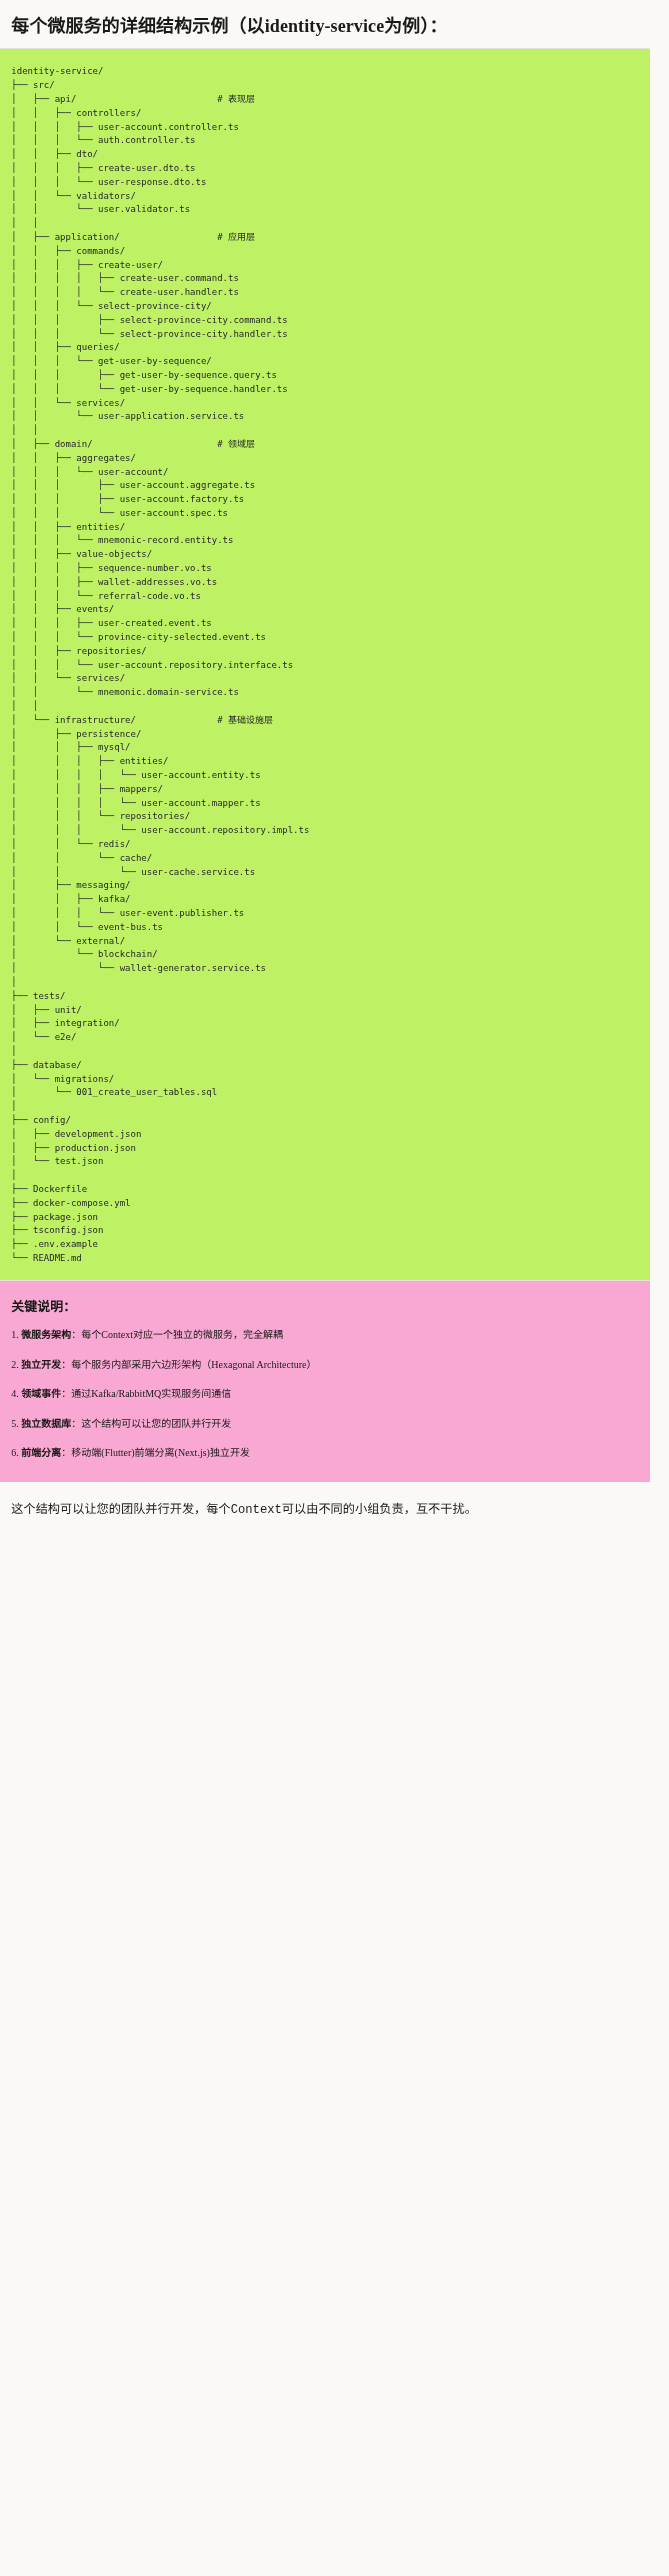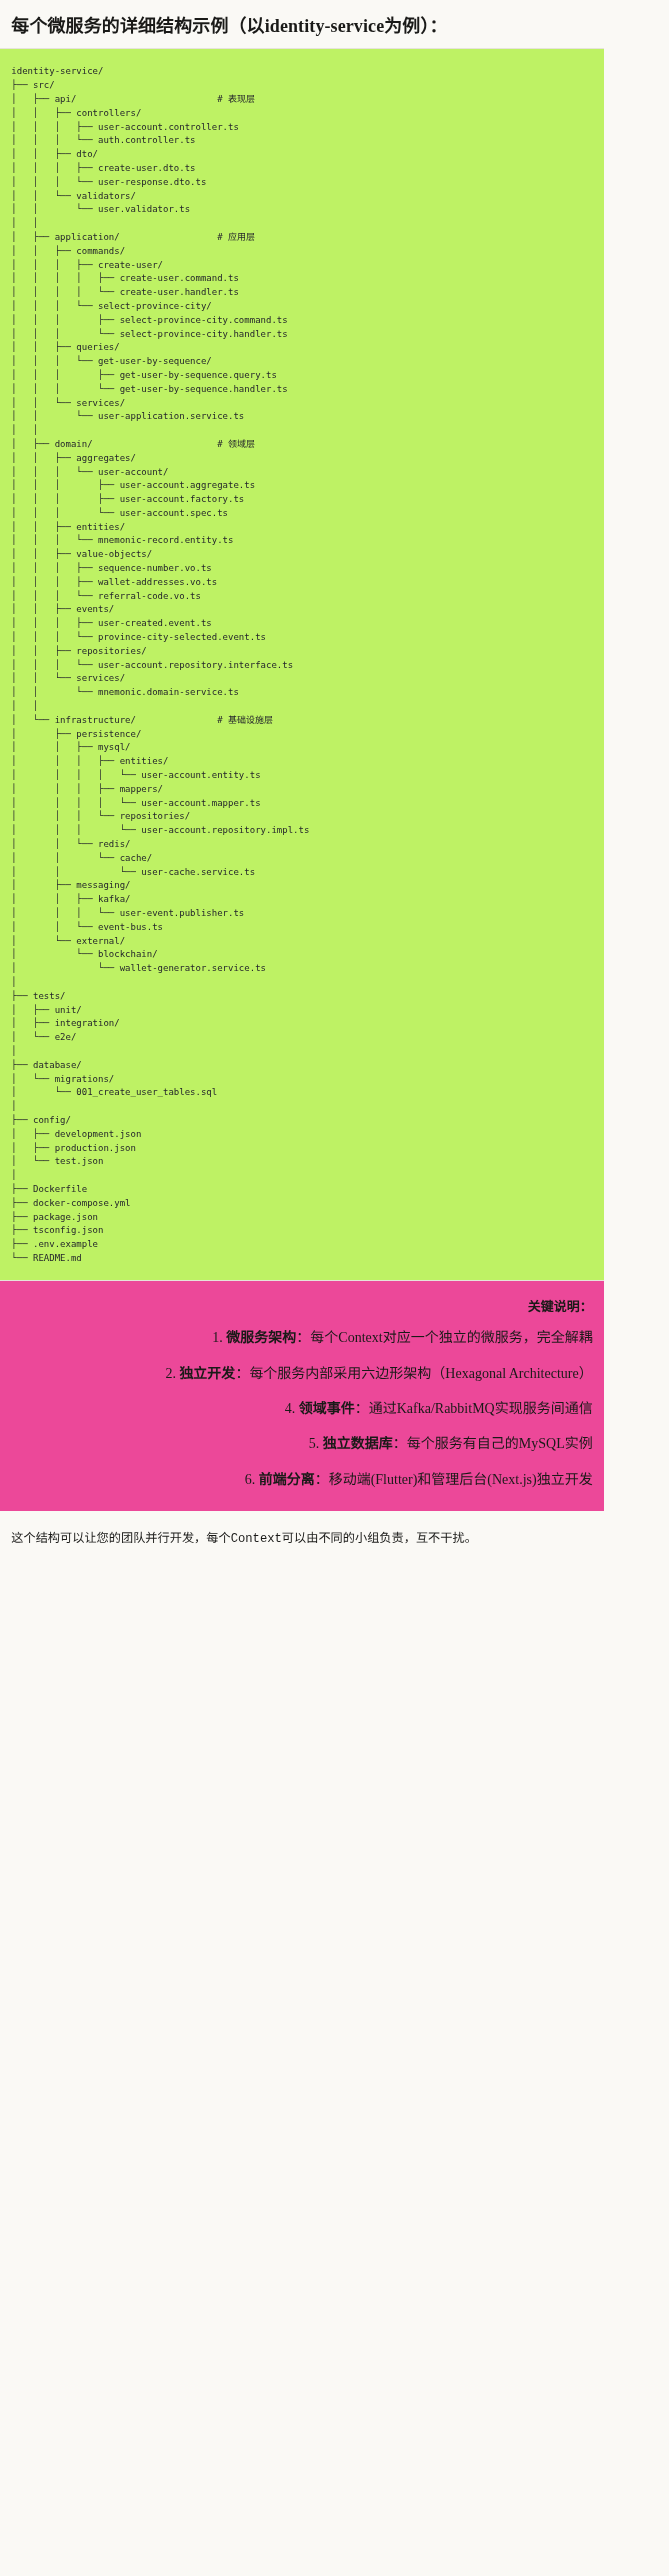--- a/index.html
+++ b/index.html
@@ -8,21 +8,21 @@
     padding: 0;
     background: #faf9f5;
   }
   body {
     width: 669px;
     font-family: "Liberation Serif", "DejaVu Serif", serif;
     color: #1a1a18;
     -webkit-font-smoothing: antialiased;
   }
   .page {
-    width: 604px;
+    width: 650px;
     box-sizing: border-box;
     background: #faf9f5;
     padding: 0;
   }
 
   
   .doc-header {
     padding: 13.8px 11.3px 10px 11.3px;
     border-bottom: 0.6px solid #e6e3da;
     background: #faf9f5;
@@ -50,38 +50,37 @@
     color: #24262b;
     white-space: pre;
     overflow: visible;
     letter-spacing: 0px;
     tab-size: 4;
   }
 
   
   .notes {
     padding: 15px 11.3px 6.3px 11.3px;
-    background: #ec4899;
-    text-align: right;
+    background: #f9a8d4;
   }
   .notes h2 {
     margin: 0 0 13.8px 0;
     font-size: 13px;
     font-weight: bold;
     font-family: "Liberation Serif", "DejaVu Serif", serif;
   }
   ol.note-list {
     margin: 0;
     padding: 0 0 0 0;
     list-style: none;
     counter-reset: noteidx;
   }
   ol.note-list li {
     margin: 0 0 15px 0;
-    font-size: 14px;
+    font-size: 10px;
     line-height: 1.45;
     font-family: "Liberation Serif", "DejaVu Serif", serif;
   }
   ol.note-list li .num {
     font-weight: normal;
   }
   ol.note-list li .term {
     font-weight: bold;
   }
   ol.note-list li .desc {
@@ -193,21 +192,21 @@
 ├── .env.example
 └── README.md</pre>
   </section>
 
   <section class="notes">
     <h2>关键说明：</h2>
     <ol class="note-list" id="note-list">
         <li><span class="num">1.</span> <span class="term">微服务架构</span><span class="sep">：</span><span class="desc">每个Context对应一个独立的微服务，完全解耦</span></li>
         <li><span class="num">2.</span> <span class="term">独立开发</span><span class="sep">：</span><span class="desc">每个服务内部采用六边形架构（Hexagonal Architecture）</span></li>
         <li><span class="num">4.</span> <span class="term">领域事件</span><span class="sep">：</span><span class="desc">通过Kafka/RabbitMQ实现服务间通信</span></li>
-        <li><span class="num">5.</span> <span class="term">独立数据库</span><span class="sep">：</span><span class="desc">每个服务有自己的MySQL实例</span></li>
-        <li><span class="num">6.</span> <span class="term">前端分离</span><span class="sep">：</span><span class="desc">移动端(Flutter)和管理后台(Next.js)独立开发</span></li>
+        <li><span class="num">5.</span> <span class="term">独立数据库</span><span class="sep">：</span><span class="desc">这个结构可以让您的团队并行开发</span></li>
+        <li><span class="num">6.</span> <span class="term">前端分离</span><span class="sep">：</span><span class="desc">移动端(Flutter)前端分离(Next.js)独立开发</span></li>
       </ol>
   </section>
 
   <p class="closing">这个结构可以让您的团队并行开发，每个Context可以由不同的小组负责，互不干扰。</p>
 
 </div>
 
 
 </body></html>

